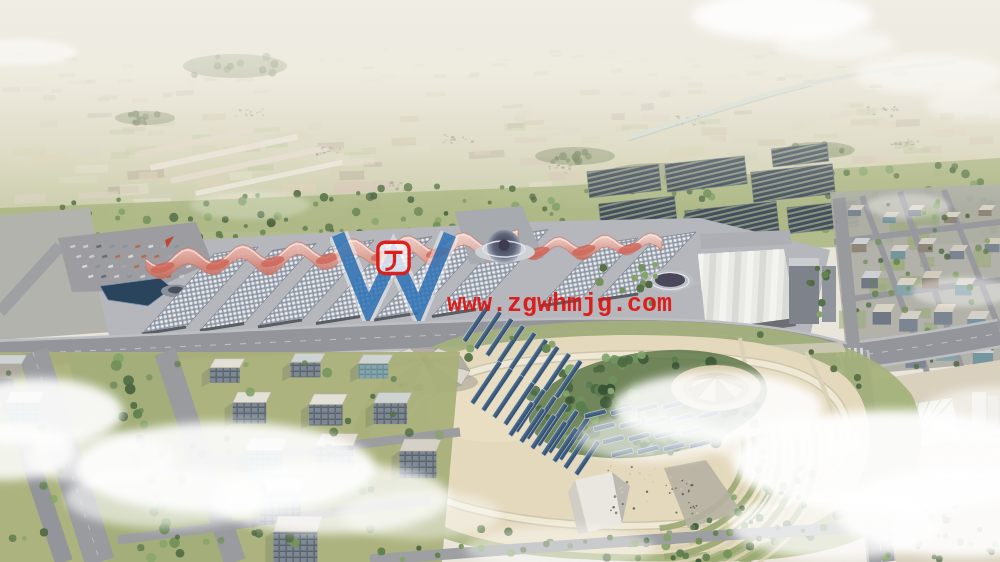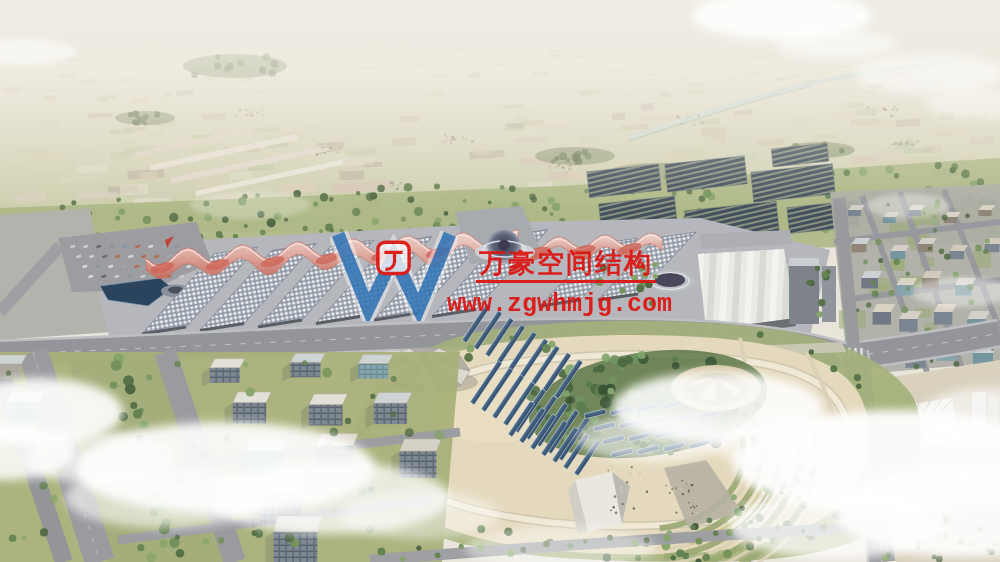--- a/index.html
+++ b/index.html
@@ -1662,16 +1662,15 @@
       </g>
 </svg>
 
 <div class="watermark">
   <svg class="wm-logo" viewBox="0 0 127 94">
     <path d="M8,8 L38,82 L63,30 L88,82 L119,8" fill="none" stroke="#ffffff" stroke-width="20" opacity=".45"></path>
     <path d="M8,8 L38,82 L63,30 L88,82 L119,8" fill="none" stroke="var(--logo-blue)" stroke-width="13" opacity=".85"></path>
     <rect x="47.5" y="16" width="31" height="31" rx="7" fill="rgba(252,252,253,.8)" stroke="var(--watermark-red)" stroke-width="3.4"></rect>
     <path d="M54,26 h18 M64,26 v9 a8,8 0 0 1 -8,8 h-1" fill="none" stroke="var(--watermark-red)" stroke-width="3.2"></path>
   </svg>
-  <div class="wm-cn">万豪空间结构</div>
   <div class="wm-url">www.zgwhmjg.com</div>
 </div>
 </div>
 
 </body></html>

